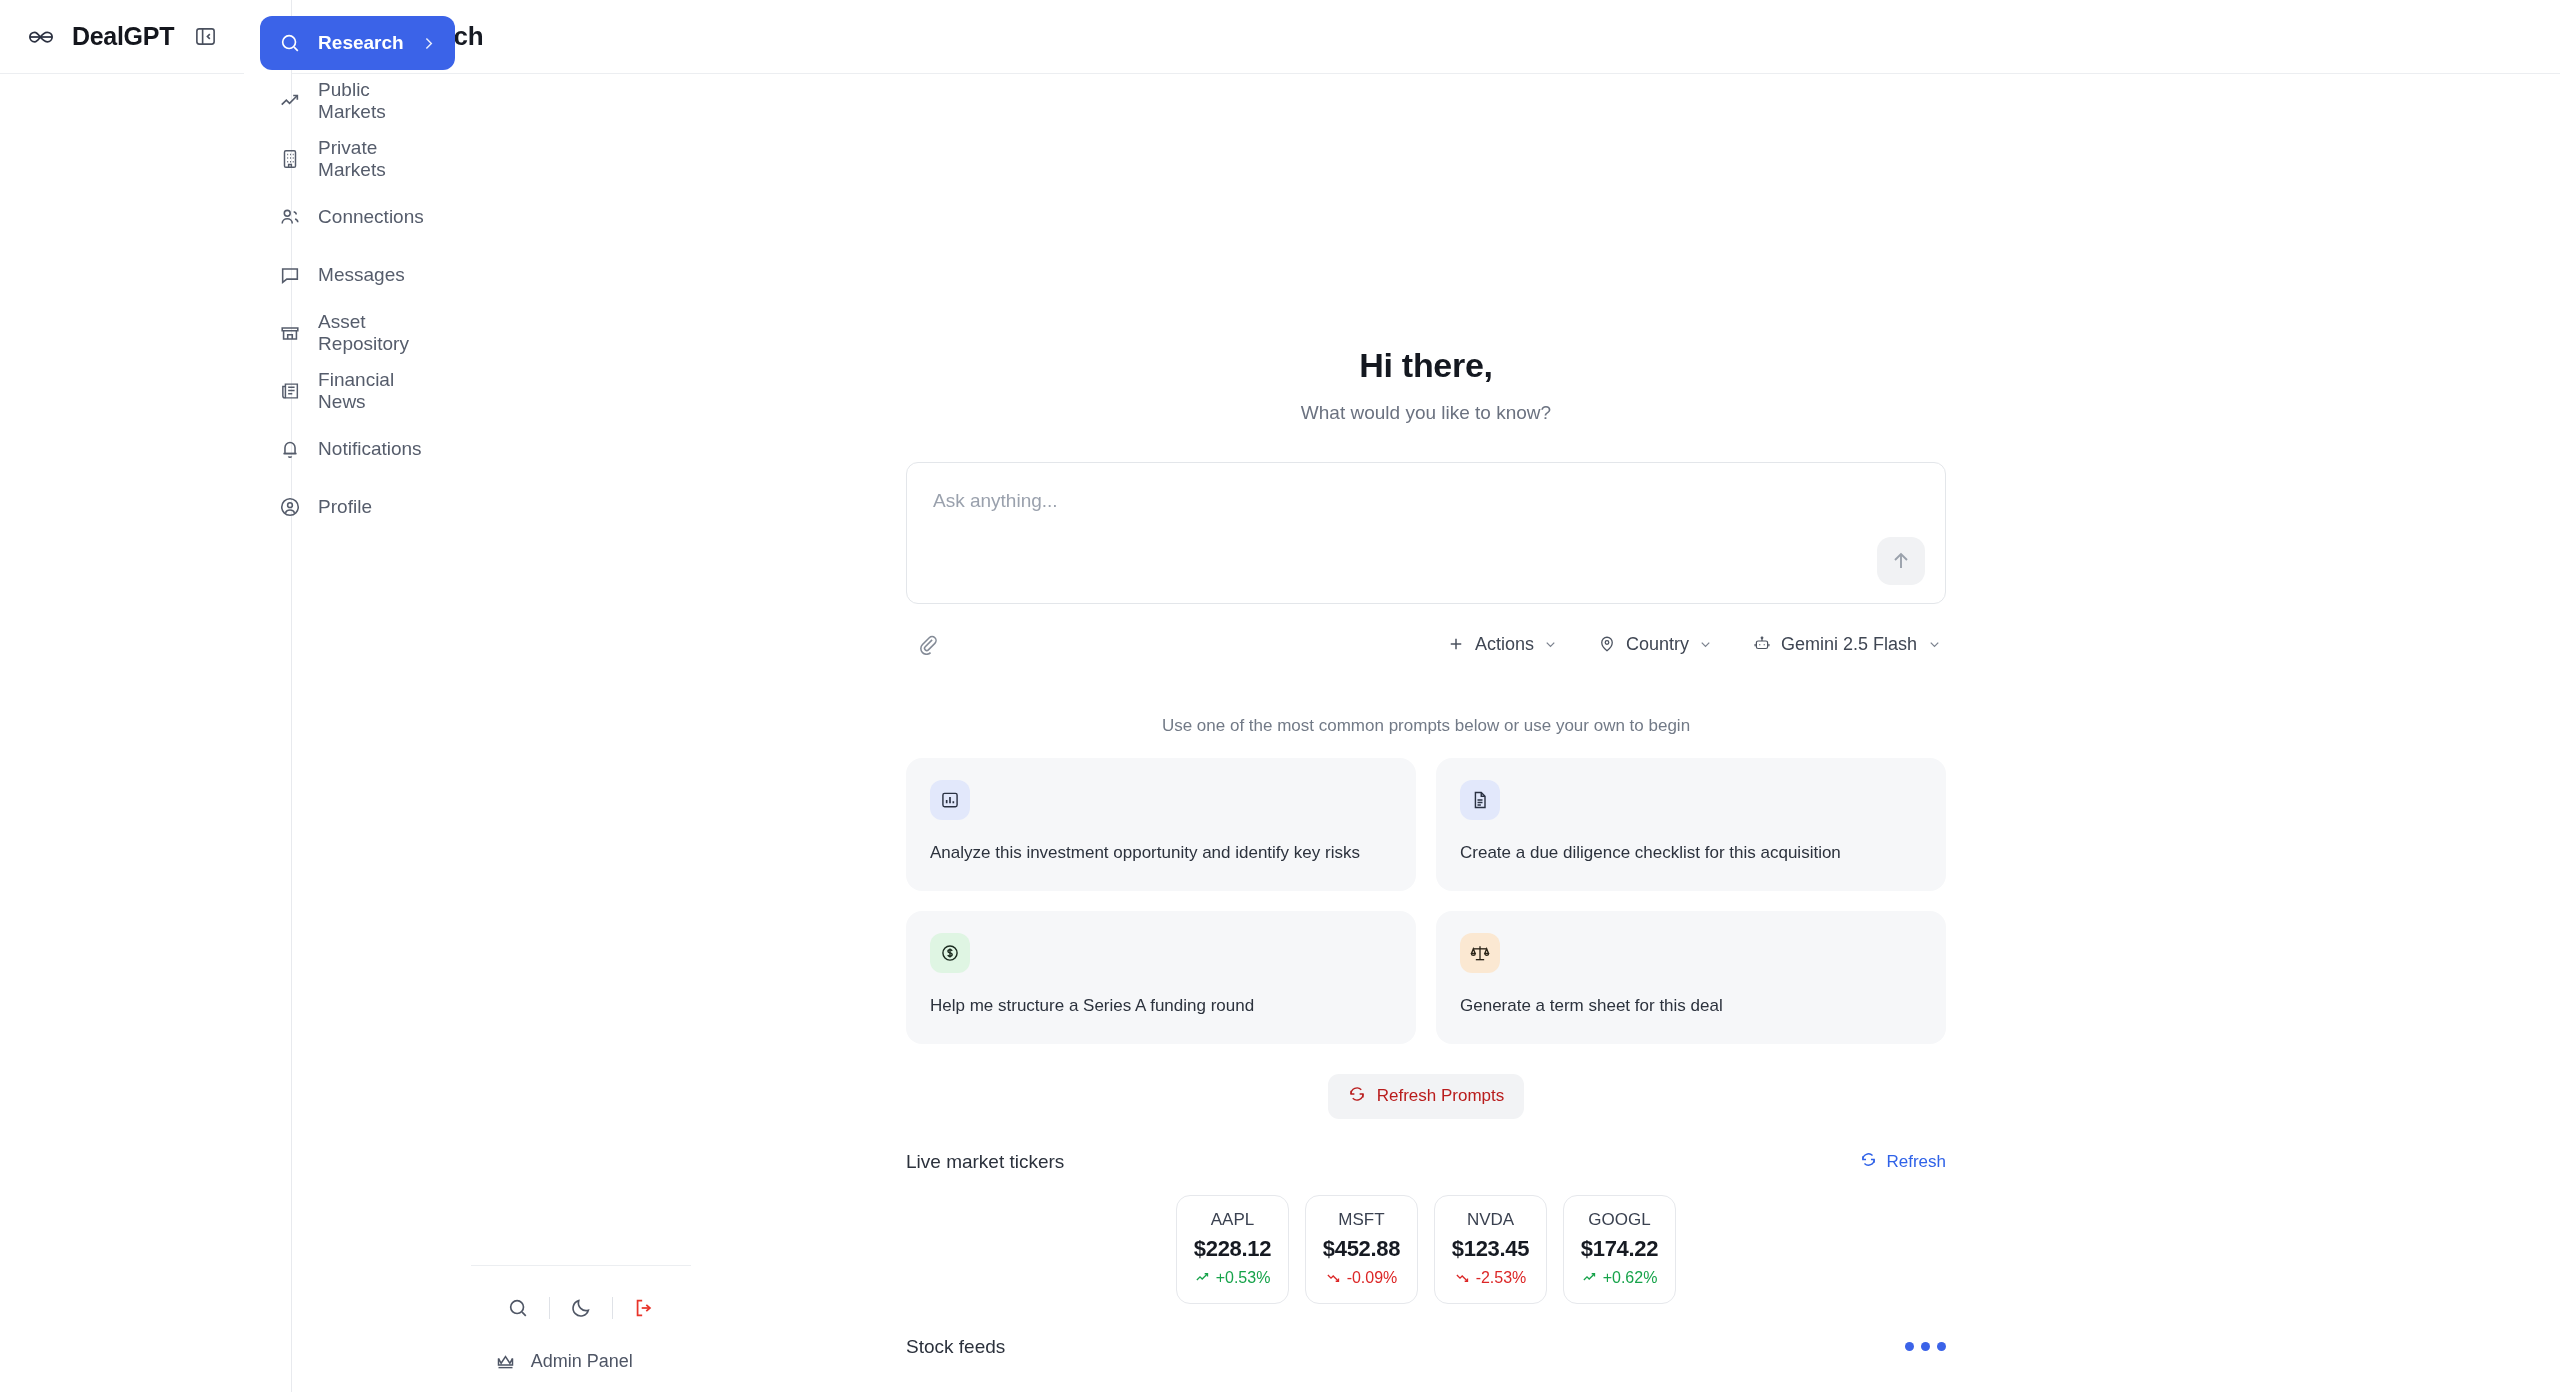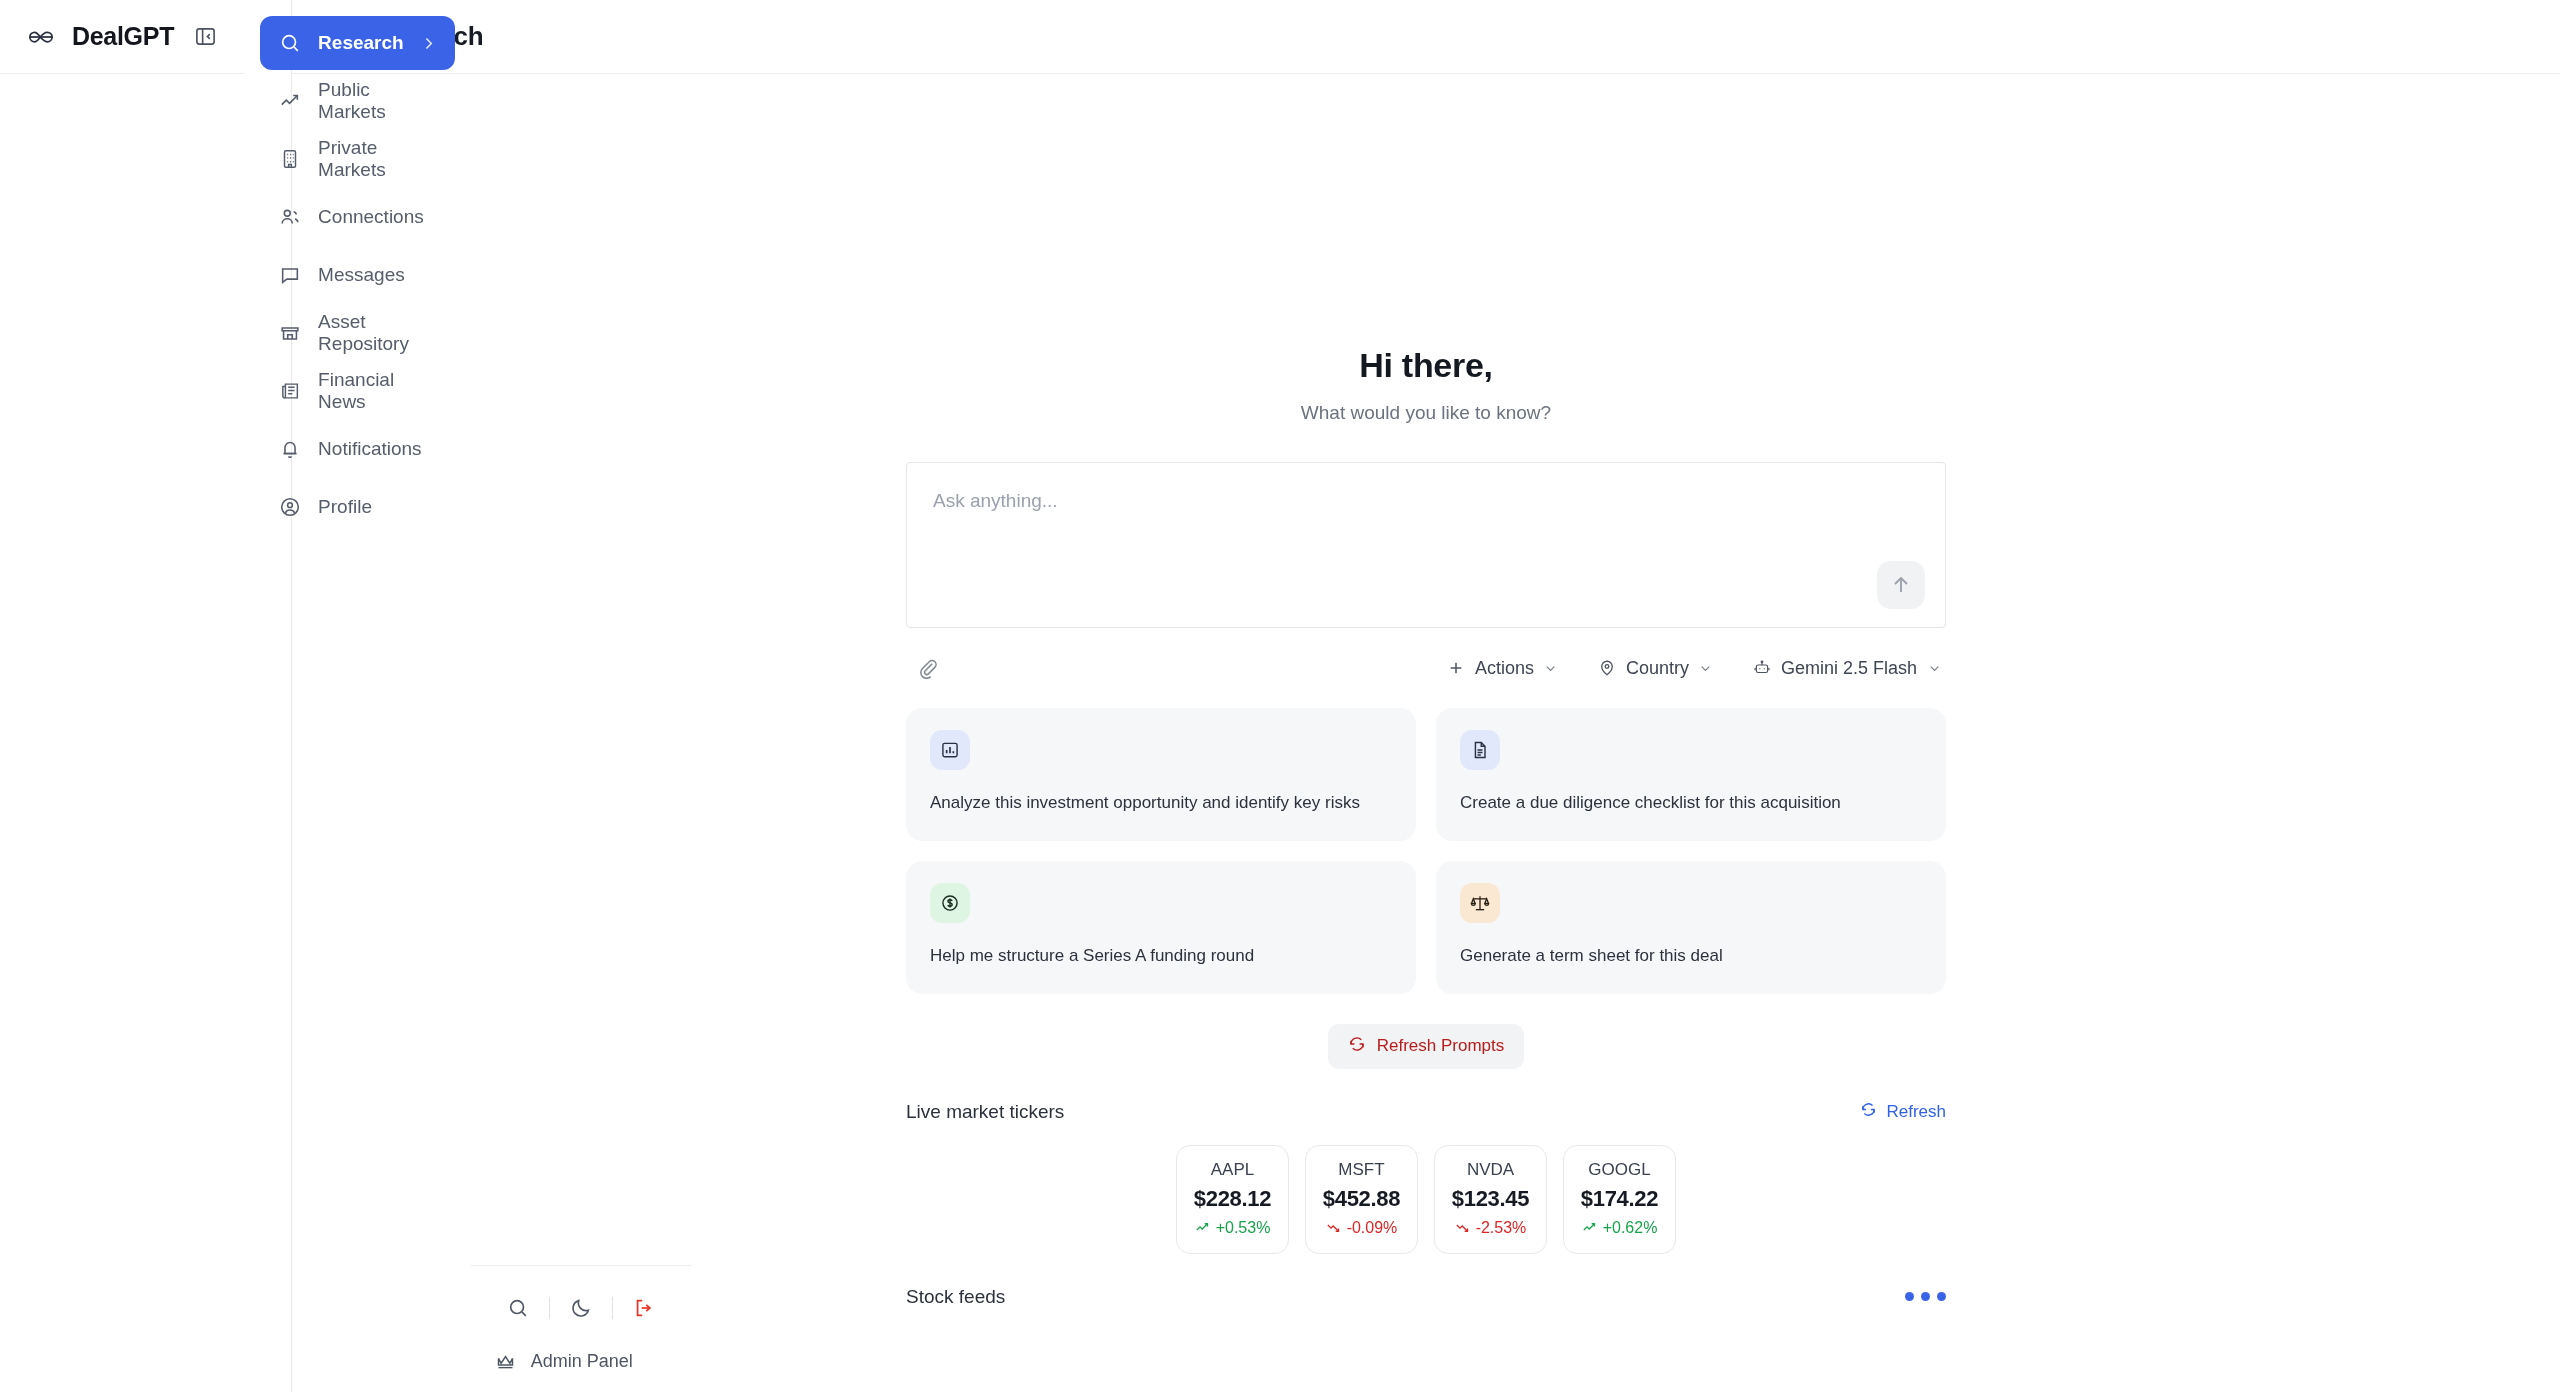--- a/index.html
+++ b/index.html
@@ -64,22 +64,22 @@
   .topbar .t-title { font-size: 26px; font-weight: 700; color:#161a23; letter-spacing:-0.2px;}
 
   .content { flex:1 1 auto; overflow:hidden; display:flex; flex-direction:column; align-items:center; }
   .center-col { width: 1040px; margin: 0 auto; padding-top: 272px; }
 
   .greet { text-align:center; font-size: 34px; font-weight: 700; color:#141820; letter-spacing:-0.3px;}
   .subgreet { text-align:center; font-size: 19px; color:#6b7280; margin-top: 17px; }
 
   .composer {
     margin-top: 38px;
-    border: 1px solid #e3e6ea; border-radius: 4px;
-    height: 166px; position: relative; background:#fff;
+    border: 1px solid #e3e6ea; border-radius: 12px;
+    height: 142px; position: relative; background:#fff;
   }
   .composer .ph { position:absolute; left: 26px; top: 27px; font-size: 19px; color:#9aa1ad; }
   .send-btn {
     position:absolute; right: 20px; bottom: 18px;
     width: 48px; height: 48px; border-radius: 14px;
     background: #f1f2f4; display:flex; align-items:center; justify-content:center;
     color:#9aa1ab; cursor:pointer;
   }
 
   .tools-row { display:flex; align-items:center; margin-top: 22px; padding: 0 4px; }
@@ -363,20 +363,21 @@
               <span class="cv">
                 <svg width="15" height="15" viewBox="0 0 24 24" fill="none" stroke="currentColor" stroke-width="2">
                     <path d="m6 9 6 6 6-6"></path>
                   </svg>
               </span>
             </div>
 
           </div>
         </div>
 
+        <p class="prompts-hint">Use one of the most common prompts below or use your own to begin</p>
 
         <div class="prompt-grid">
           <div class="prompt-card">
             <div class="pc-badge blue">
               <svg width="20" height="20" viewBox="0 0 24 24" fill="none" stroke="#2a3142" stroke-width="1.7">
                   <rect x="3.5" y="4" width="17" height="16" rx="2"></rect>
                   <path d="M8 16v-4M12 16V8.5M16 16v-2.5" stroke-width="2"></path>
                 </svg>
             </div>
             <div class="pc-text">Analyze this investment opportunity and identify key risks</div>

